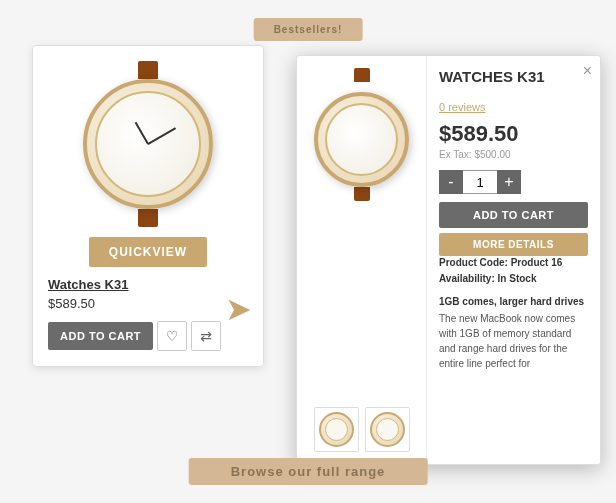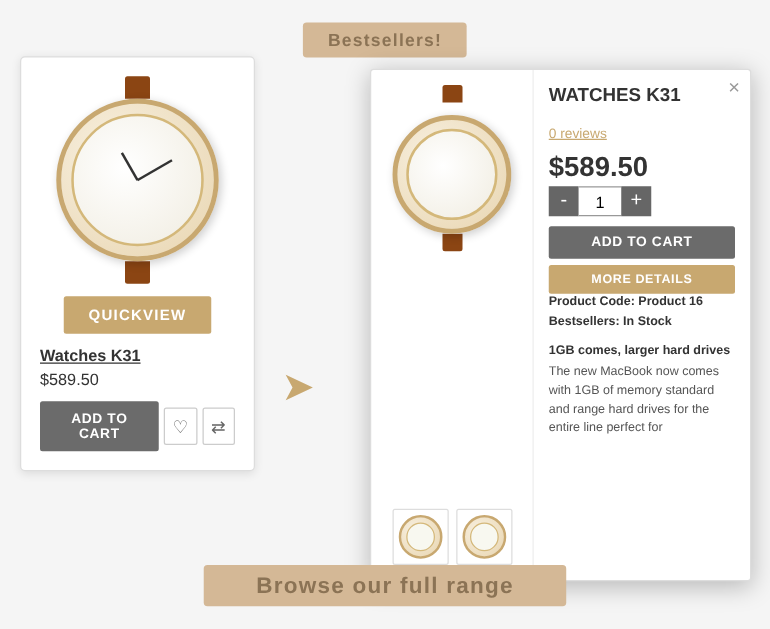--- a/index.html
+++ b/index.html
@@ -12,49 +12,49 @@
       position: relative;
     }
 
     
     .bg-text-top {
       position: absolute;
       top: 18px;
       left: 50%;
       transform: translateX(-50%);
       color: #8b7355;
-      font-size: 14px;
+      font-size: 10px;
       font-weight: bold;
       letter-spacing: 1px;
       white-space: nowrap;
       background: #d4b896;
       padding: 6px 20px;
       border-radius: 3px;
     }
     .bg-text-bottom {
       position: absolute;
       bottom: 18px;
       left: 50%;
       transform: translateX(-50%);
       color: #8b7355;
-      font-size: 18px;
+      font-size: 13px;
       font-weight: bold;
       letter-spacing: 1px;
       white-space: nowrap;
       background: #d4b896;
       padding: 6px 42px;
       border-radius: 3px;
     }
 
     
     .product-card {
       position: absolute;
-      left: 16px;
+      left: 32px;
       top: 45px;
-      width: 188px;
+      width: 232px;
       background: #fff;
       border: 1px solid #ddd;
       border-radius: 4px;
       padding: 15px;
       box-shadow: 0 2px 8px rgba(0,0,0,0.1);
     }
     
     .watch-circle {
       width: 130px;
       height: 130px;
@@ -446,36 +446,37 @@
             <div class="thumb-watch-face"></div>
           </div>
         </div>
       </div>
     </div>
 
     <div class="modal-right">
       <div class="modal-title">WATCHES K31</div>
       <div class="modal-reviews">0 reviews</div>
       <div class="modal-price">$589.50</div>
+      <div class="modal-tax">Ex Tax: $500.00</div>
 
       <div class="qty-row">
         <button class="qty-btn">-</button>
         <input class="qty-input" type="text" value="1" style="">
         <button class="qty-btn">+</button>
       </div>
 
       <button class="modal-add-cart">ADD TO CART</button>
       <button class="modal-more-details">MORE DETAILS</button>
 
       <div class="modal-meta">
         <span>Product Code:</span>
         <span>Product 16</span>
       </div>
       <div class="modal-meta">
-        <span>Bestsellers:</span>
+        <span>Availability:</span>
         <span>In Stock</span>
       </div>
 
       <div class="modal-desc-section">
       </div>
 
       <div class="modal-desc-section">
         <div class="desc-title">1GB comes, larger hard drives</div>
         <div>The new MacBook now comes with 1GB of memory standard and range hard drives for the entire line perfect for</div>
       </div>

